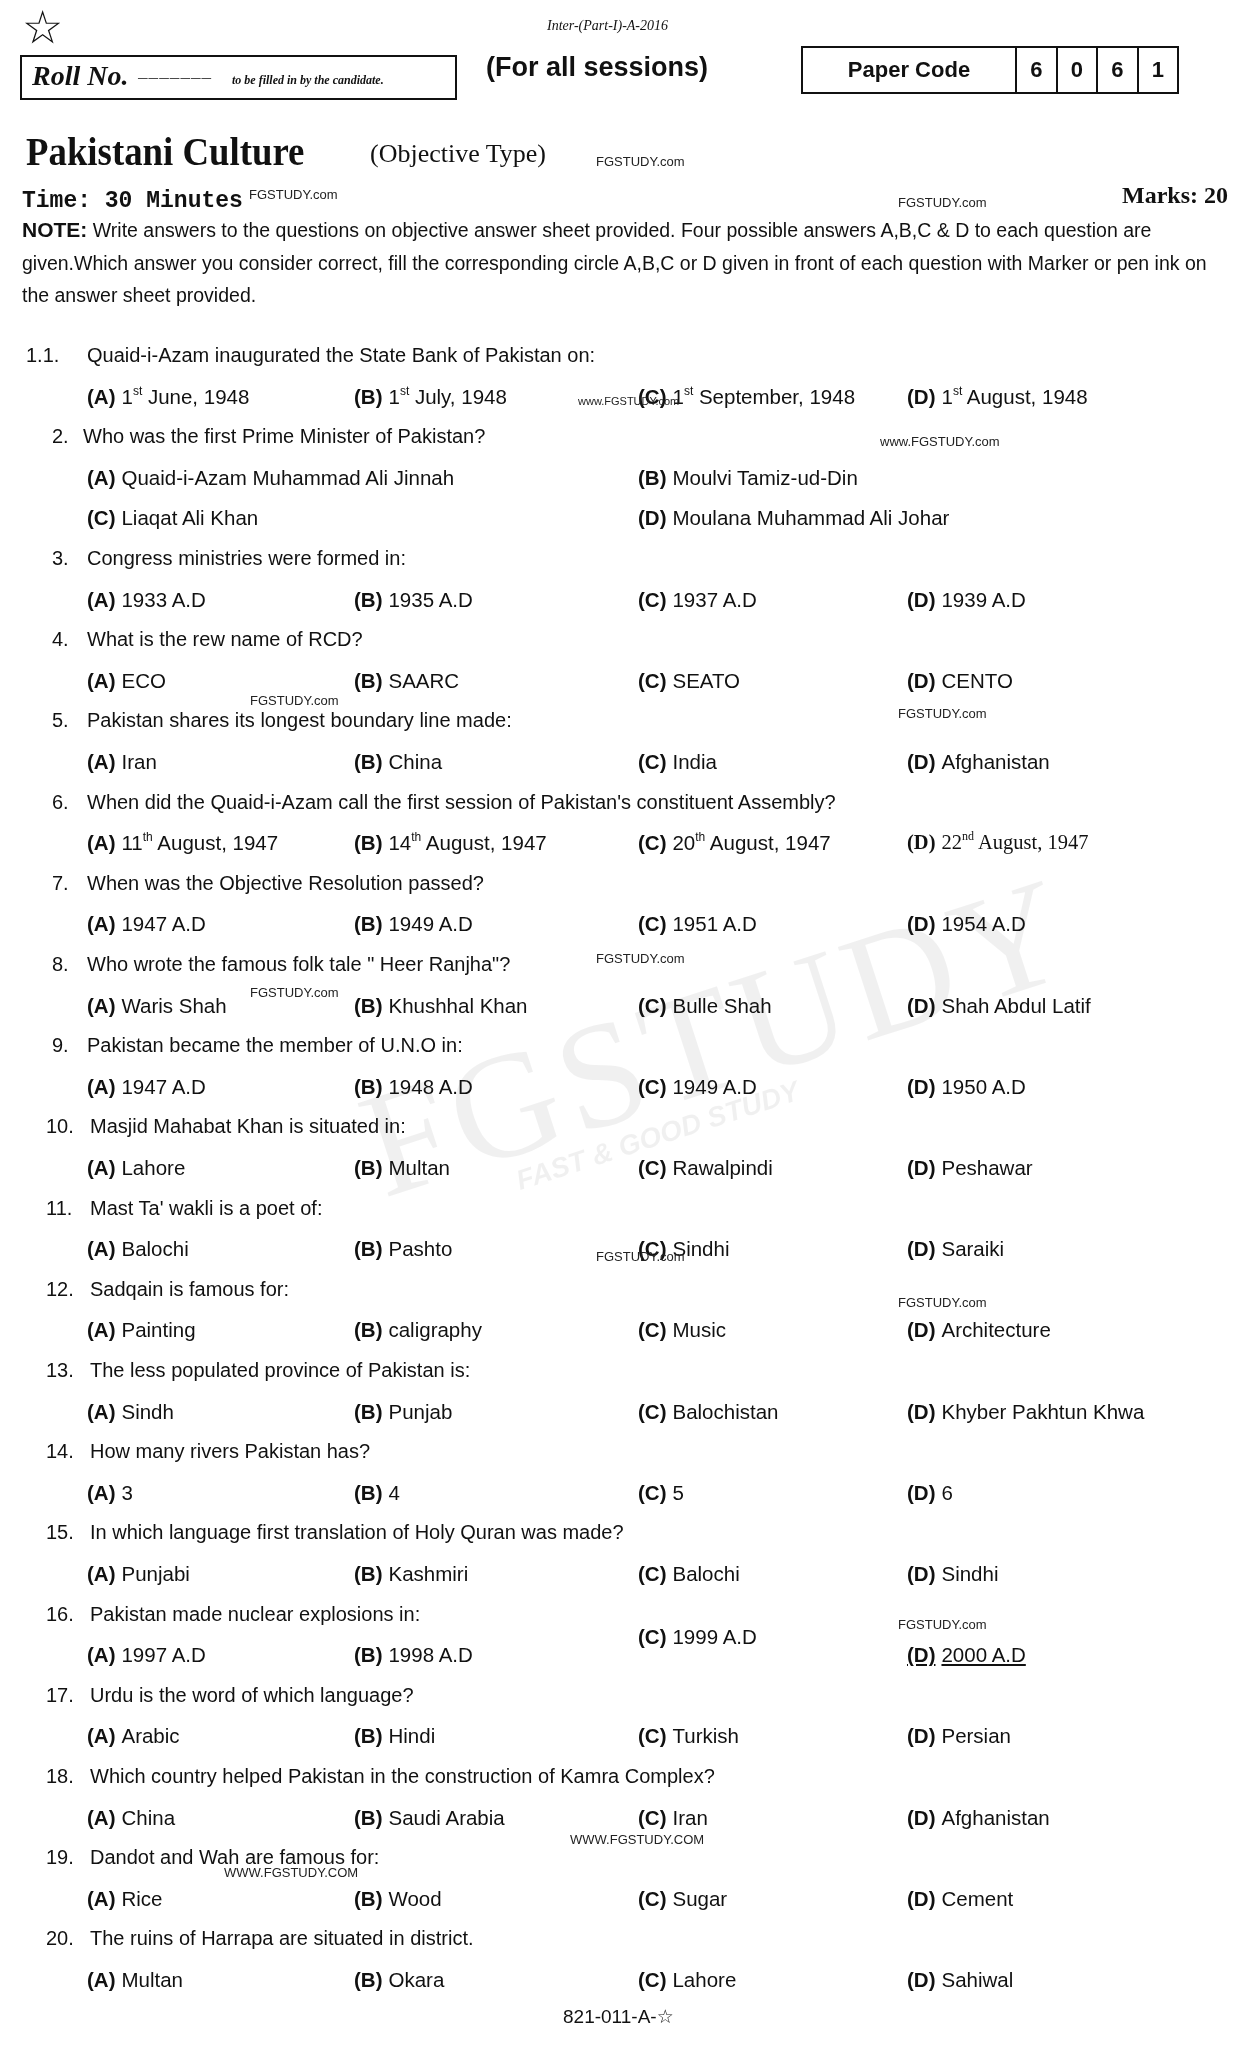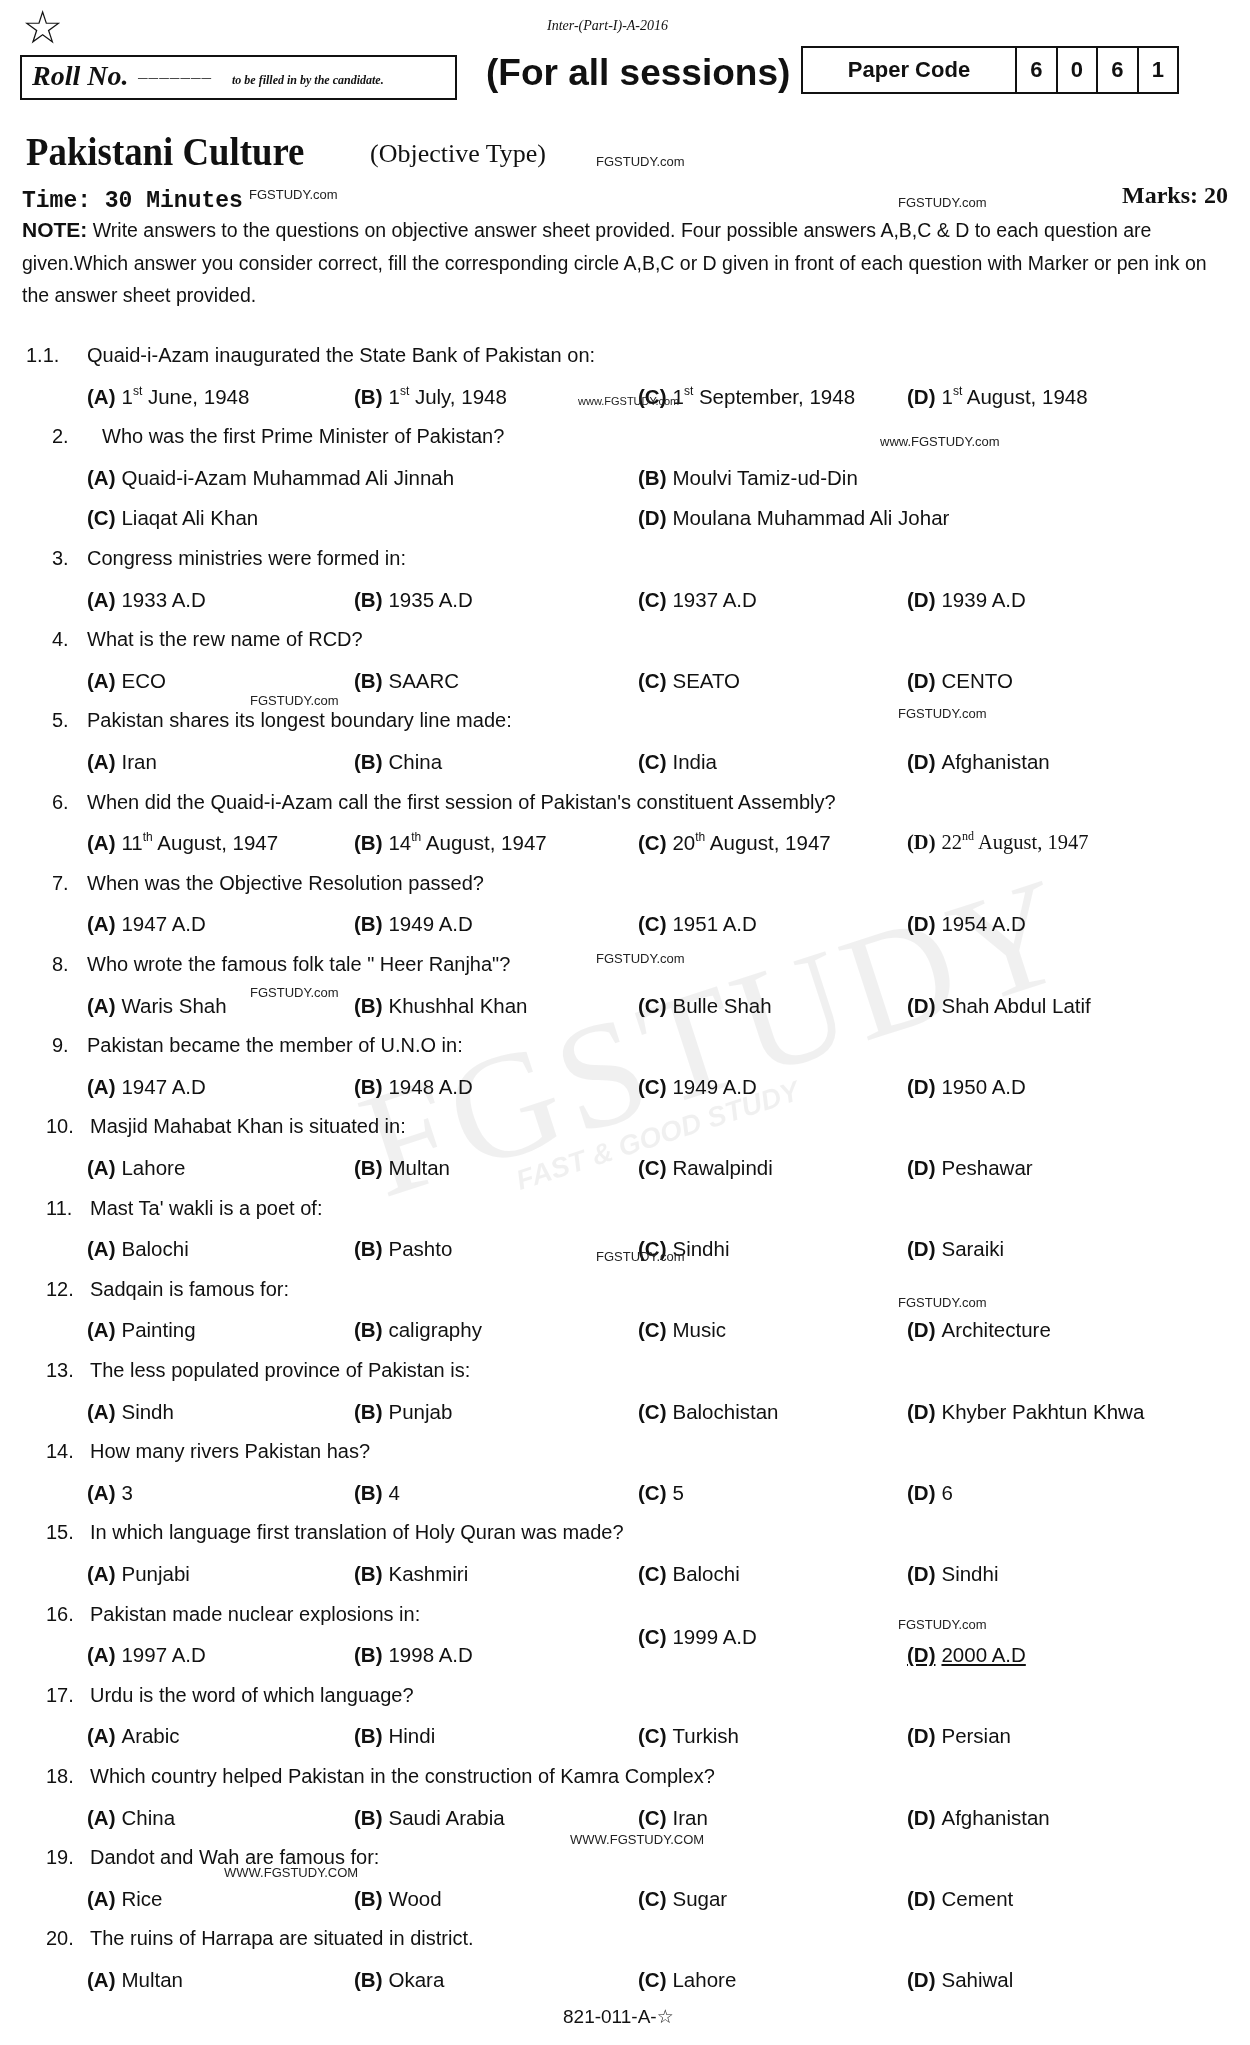--- a/index.html
+++ b/index.html
@@ -4,21 +4,21 @@
 <style>
   html, body { margin: 0; padding: 0; background: #ffffff; }
   body { width: 1250px; height: 2045px; position: relative; overflow: hidden; color: #111; font-family: "Liberation Sans", sans-serif; }
   .abs { position: absolute; white-space: nowrap; }
   .star { left: 22px; top: 4px; font-size: 46px; line-height: 46px; font-family: "DejaVu Sans", sans-serif; }
   .session-tag { left: 547px; top: 18px; font-family: "Liberation Serif", serif; font-style: italic; font-size: 14px; }
   .roll-box { left: 20px; top: 55px; width: 437px; height: 45px; border: 2px solid #111; box-sizing: border-box; }
   .roll-label { left: 32px; top: 60px; font-family: "Liberation Serif", serif; font-style: italic; font-weight: bold; font-size: 28px; }
   .roll-line { left: 138px; top: 64px; font-family: "Liberation Mono", monospace; font-size: 16px; letter-spacing: 1px; }
   .roll-hint { left: 232px; top: 73px; font-family: "Liberation Serif", serif; font-style: italic; font-weight: bold; font-size: 12px; }
-  .sessions { left: 486px; top: 52px; font-size: 37px; font-weight: bold; }
+  .sessions { left: 486px; top: 52px; font-size: 27px; font-weight: bold; }
   .pc-box { left: 801px; top: 46px; width: 378px; height: 48px; border: 2px solid #111; box-sizing: border-box; display: flex; }
   .pc-label { flex: 0 0 212px; border-right: 2px solid #111; display: flex; align-items: center; justify-content: center; font-size: 22px; font-weight: bold; }
   .pc-digit { flex: 1 1 0; border-right: 2px solid #111; display: flex; align-items: center; justify-content: center; font-size: 22px; font-weight: bold; }
   .pc-digit:last-child { border-right: none; }
   .title { left: 26px; top: 128px; font-family: "Liberation Serif", serif; font-weight: bold; font-size: 40px; transform: scaleX(0.92); transform-origin: left; }
   .subtitle { left: 370px; top: 139px; font-family: "Liberation Serif", serif; font-size: 26px; }
   .wm { font-size: 13px; color: #222; font-family: "Liberation Sans", sans-serif; }
   .time { left: 22px; top: 188px; font-family: Liberation Mono, monospace; font-weight: bold; font-size: 23px; }
   .marks { right: 22px; top: 182px; font-family: "Liberation Serif", serif; font-weight: bold; font-size: 24px; }
   .note { left: 22px; width: 1210px; font-size: 19.5px; line-height: 32.5px; white-space: normal; top: 214px; }
@@ -71,21 +71,21 @@
 <div class="abs watermark-small">FAST &amp; GOOD STUDY</div>
 
 <div id="questions">
     <div class="abs qnum" style="left: 26px; top: 344px;">1.1.</div>
     <div class="abs qtext" style="left: 87px; top: 344px;">Quaid-i-Azam inaugurated the State Bank of Pakistan on:</div>
     <div class="abs opt" style="left: 87px; top: 384.6px;"><span class="lbl">(A)</span><span>1</span><sup>st</sup><span> June, 1948</span></div>
     <div class="abs opt" style="left: 354px; top: 384.6px;"><span class="lbl">(B)</span><span>1</span><sup>st</sup><span> July, 1948</span></div>
     <div class="abs opt" style="left: 638px; top: 384.6px;"><span class="lbl">(C)</span><span>1</span><sup>st</sup><span> September, 1948</span></div>
     <div class="abs opt" style="left: 907px; top: 384.6px;"><span class="lbl">(D)</span><span>1</span><sup>st</sup><span> August, 1948</span></div>
     <div class="abs qnum" style="left: 52px; top: 425.2px;">2.</div>
-    <div class="abs qtext" style="left: 102px; top: 425.2px;">Who was the first Prime Minister of Pakistan?</div>
+    <div class="abs qtext" style="left: 83px; top: 425.2px;">Who was the first Prime Minister of Pakistan?</div>
     <div class="abs opt" style="left: 87px; top: 465.8px;"><span class="lbl">(A)</span><span>Quaid-i-Azam Muhammad Ali Jinnah</span></div>
     <div class="abs opt" style="left: 638px; top: 465.8px;"><span class="lbl">(B)</span><span>Moulvi Tamiz-ud-Din</span></div>
     <div class="abs opt" style="left: 87px; top: 506.4px;"><span class="lbl">(C)</span><span>Liaqat Ali Khan</span></div>
     <div class="abs opt" style="left: 638px; top: 506.4px;"><span class="lbl">(D)</span><span>Moulana Muhammad Ali Johar</span></div>
     <div class="abs qnum" style="left: 52px; top: 547px;">3.</div>
     <div class="abs qtext" style="left: 87px; top: 547px;">Congress ministries were formed in:</div>
     <div class="abs opt" style="left: 87px; top: 587.6px;"><span class="lbl">(A)</span><span>1933 A.D</span></div>
     <div class="abs opt" style="left: 354px; top: 587.6px;"><span class="lbl">(B)</span><span>1935 A.D</span></div>
     <div class="abs opt" style="left: 638px; top: 587.6px;"><span class="lbl">(C)</span><span>1937 A.D</span></div>
     <div class="abs opt" style="left: 907px; top: 587.6px;"><span class="lbl">(D)</span><span>1939 A.D</span></div>

